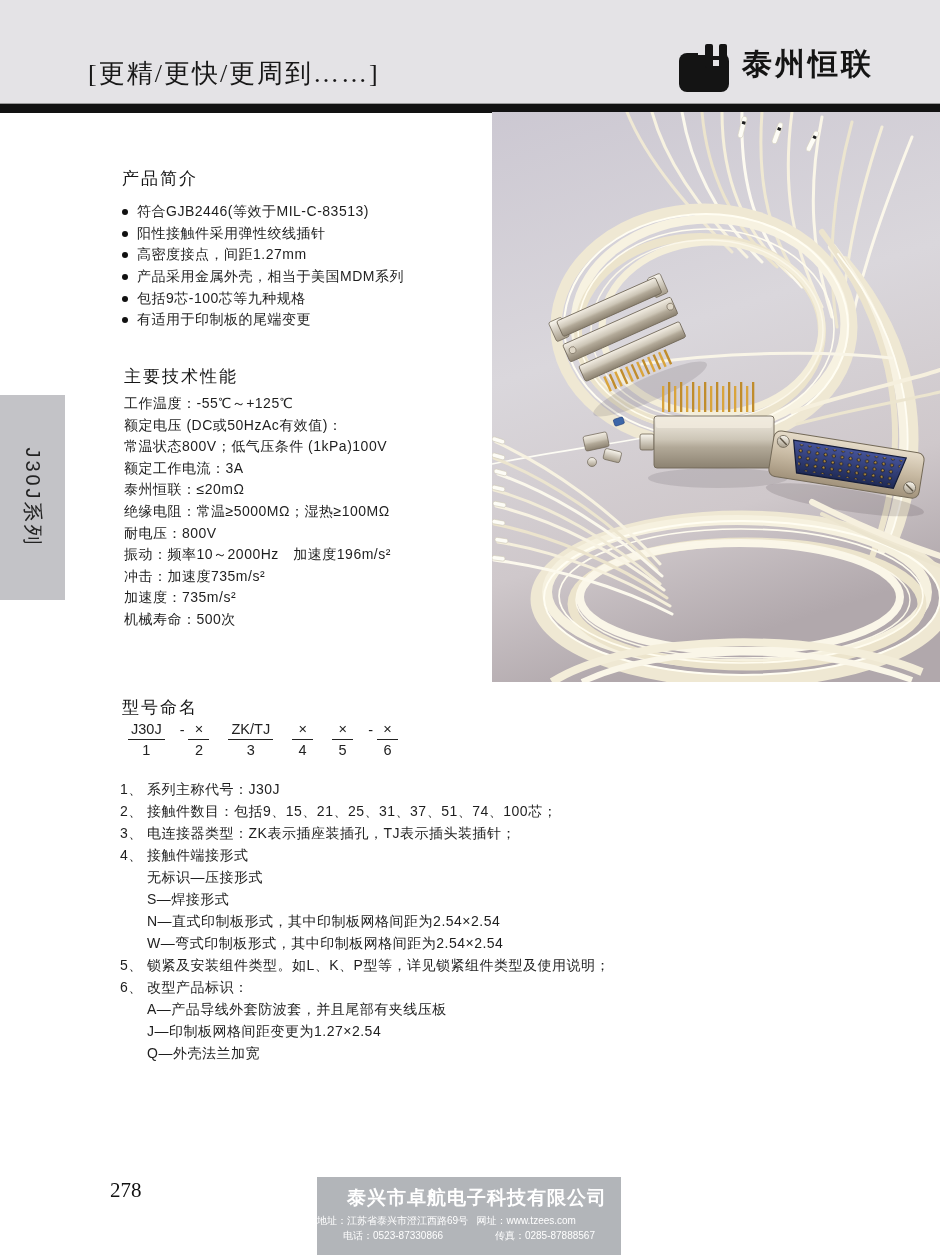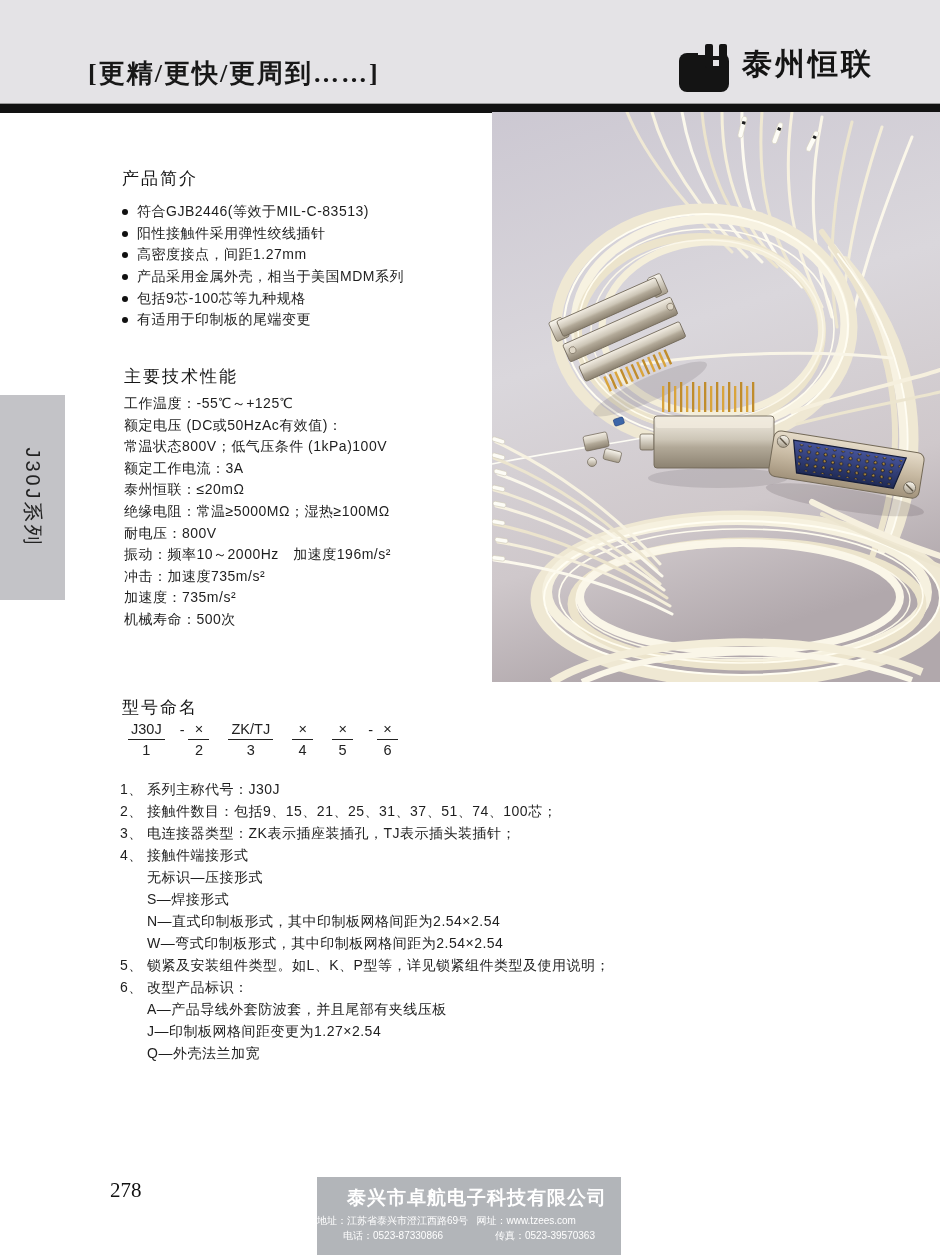--- a/index.html
+++ b/index.html
@@ -1,21 +1,21 @@
 <!DOCTYPE html>
 <html><head>
 <meta charset="utf-8">
 <style>
   html,body{margin:0;padding:0;background:#fff;}
   .page{position:relative;width:940px;height:1255px;background:#ffffff;overflow:hidden;
         font-family:"Liberation Sans",sans-serif;color:#1e1e1e;}
   
   .header-band{position:absolute;left:0;top:0;width:940px;height:103px;background:#e4e3e6;}
   .slogan{position:absolute;left:88px;top:56px;font-family:"Liberation Serif",serif;
-          font-size:26px;font-weight:700;letter-spacing:2px;color:#181818;}
+          font-size:26px;font-weight:400;letter-spacing:2px;color:#181818;}
   .brand{position:absolute;right:66px;top:44px;display:flex;align-items:flex-start;gap:8px;}
   .brand-name{font-size:30px;font-weight:700;letter-spacing:3px;color:#141414;}
   .black-bar{position:absolute;left:0;top:103px;width:940px;height:9px;background:#121212;border-top:1px solid #9a9a9a;}
   
   .side-tab{position:absolute;left:0;top:395px;width:65px;height:205px;background:#c3c3c7;
             display:flex;align-items:center;justify-content:center;}
   .side-tab span{transform:rotate(90deg);white-space:nowrap;font-size:20px;letter-spacing:3px;color:#222;}
   
   .sec-title{position:absolute;font-size:17px;letter-spacing:2px;color:#161616;font-weight:500;}
   .bullets{position:absolute;left:122px;top:201px;}
@@ -389,17 +389,17 @@
   <div class="page-num">278</div>
   <div class="footer-box">
     <div class="footer-company">泰兴市卓航电子科技有限公司</div>
     <div class="footer-line1">
       <span>地址：江苏省泰兴市澄江西路69号</span>
       <span>&nbsp;</span>
       <span>网址：www.tzees.com</span>
     </div>
     <div class="footer-line2">
       <span>电话：0523-87330866</span>
-      <span>传真：0523-39570363</span>
+      <span>传真：0285-87888567</span>
     </div>
   </div>
 
 </div>
 
 </body></html>

